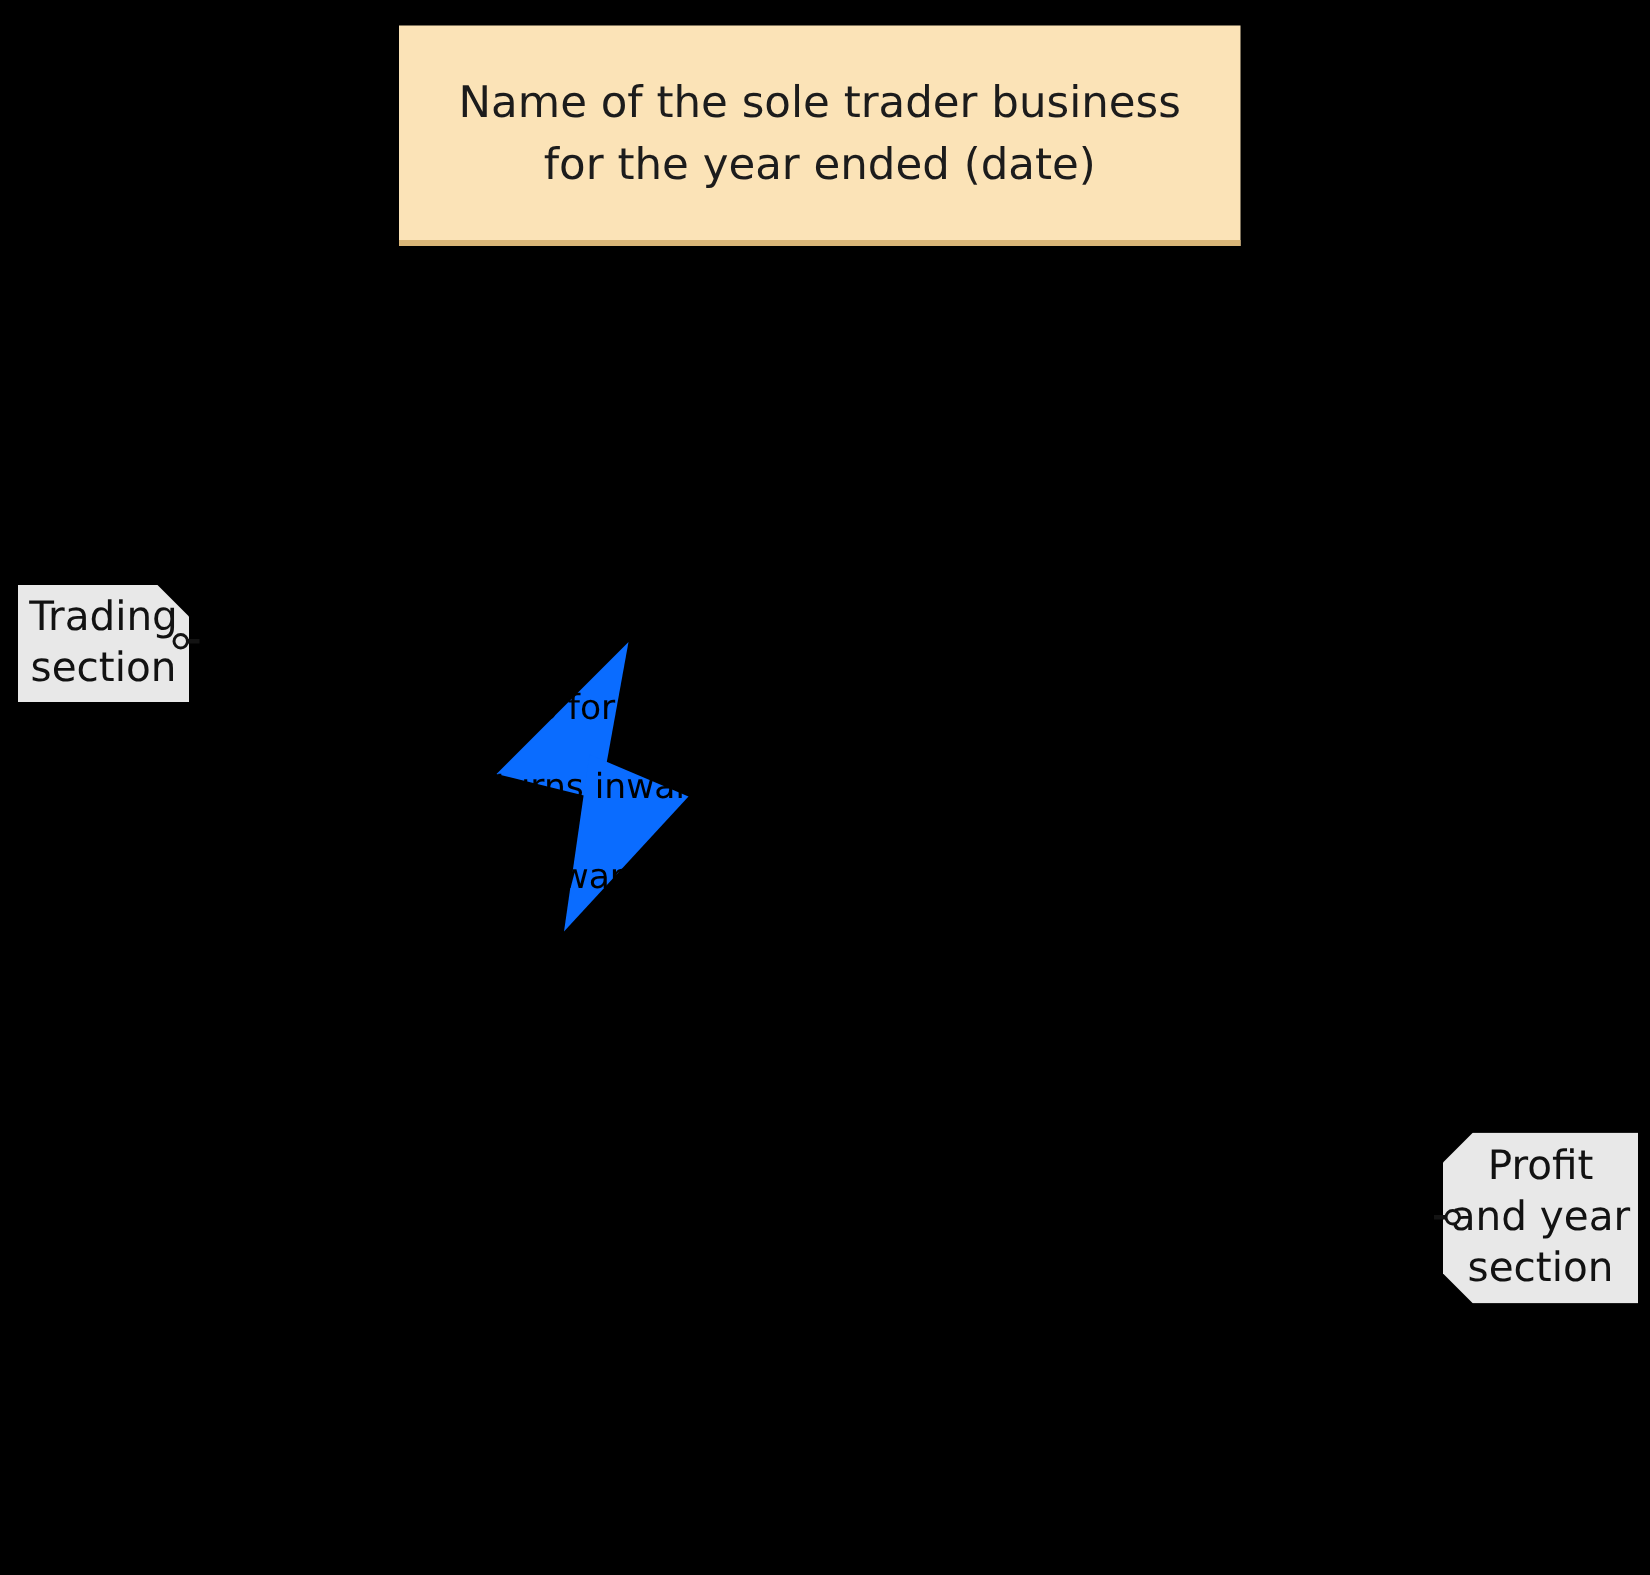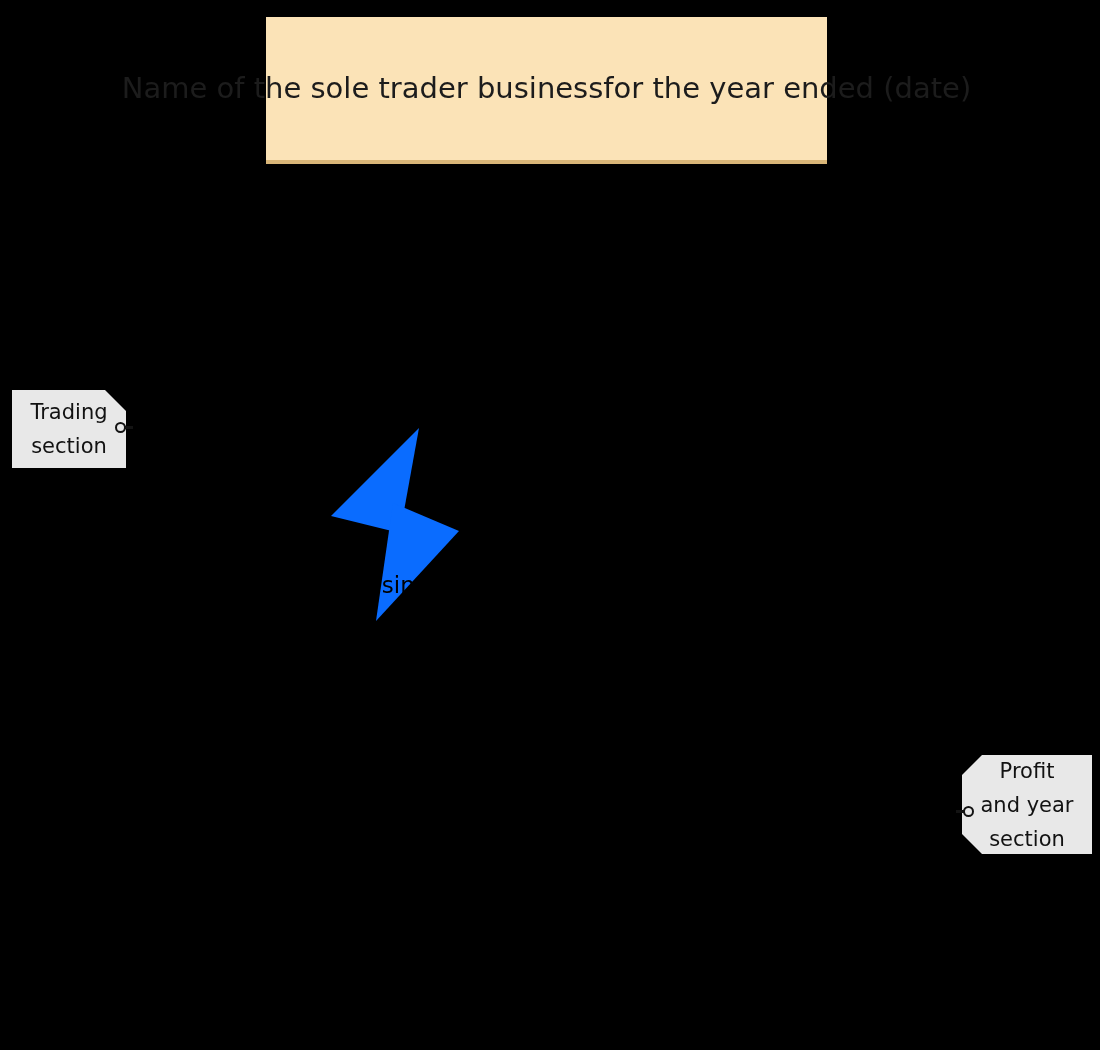--- a/index.html
+++ b/index.html
@@ -19,21 +19,21 @@
   
   .title-box {
     position: absolute;
     left: 266px;
     top: 17px;
     width: 561px;
     height: 143px;
     background: var(--title-bg, #FBE3B7);
     border-bottom: 4px solid var(--title-border, #D9B678);
     display: flex;
-    flex-direction: row;
+    flex-direction: column;
     justify-content: center;
     align-items: center;
     z-index: 3;
   }
   .title-box .t-line {
     font-size: 29px;
     line-height: 41px;
     color: var(--title-ink, #1C1C1C);
     white-space: nowrap;
   }
@@ -64,36 +64,36 @@
     position: absolute;
     background: var(--label-bg, #E8E8E8);
     color: var(--label-ink, #121212);
     display: flex;
     flex-direction: column;
     justify-content: center;
     align-items: center;
     z-index: 3;
   }
   .note-label .n-line {
-    font-size: 21px;
+    font-size: 27px;
     line-height: 34px;
     white-space: nowrap;
   }
   .label-trading {
     left: 12px;
     top: 390px;
     width: 114px;
     height: 78px;
     clip-path: polygon(0 0, calc(100% - 21px) 0, 100% 21px, 100% 100%, 0 100%);
   }
   .label-profit {
     left: 962px;
     top: 755px;
     width: 130px;
-    height: 99px;
+    height: 114px;
     clip-path: polygon(20px 0, 100% 0, 100% 100%, 20px 100%, 0 calc(100% - 20px), 0 20px);
     align-items: center;
   }
 
   
   .leader-dot {
     position: absolute;
     width: 11px;
     height: 11px;
     box-sizing: border-box;
@@ -122,21 +122,23 @@
   <div class="title-box">
     <div class="t-line">Name of the sole trader business</div>
     <div class="t-line">for the year ended (date)</div>
   </div>
 
   <svg class="bolt-svg" width="1100" height="1050" viewBox="0 0 1100 1050">
     <polygon points="419,428 400,533 331,516" style="fill:var(--bolt-blue,#0A6CFF)"></polygon>
     <polygon points="393,503 459,531 376,621" style="fill:var(--bolt-blue,#0A6CFF)"></polygon>
   </svg>
 
-  <div class="stmt-row r3">Net business</div>
+  <div class="stmt-row r1">Sales for the year</div>
+  <div class="stmt-row r2">Less returns inwards</div>
+  <div class="stmt-row r3">Net inwards</div>
 
   <div class="note-label label-trading">
     <div class="n-line">Trading</div>
     <div class="n-line">section</div>
   </div>
   <div class="leader-stub stub-trading"></div>
   <div class="leader-dot dot-trading"></div>
 
   <div class="note-label label-profit">
     <div class="n-line">Profit</div>

